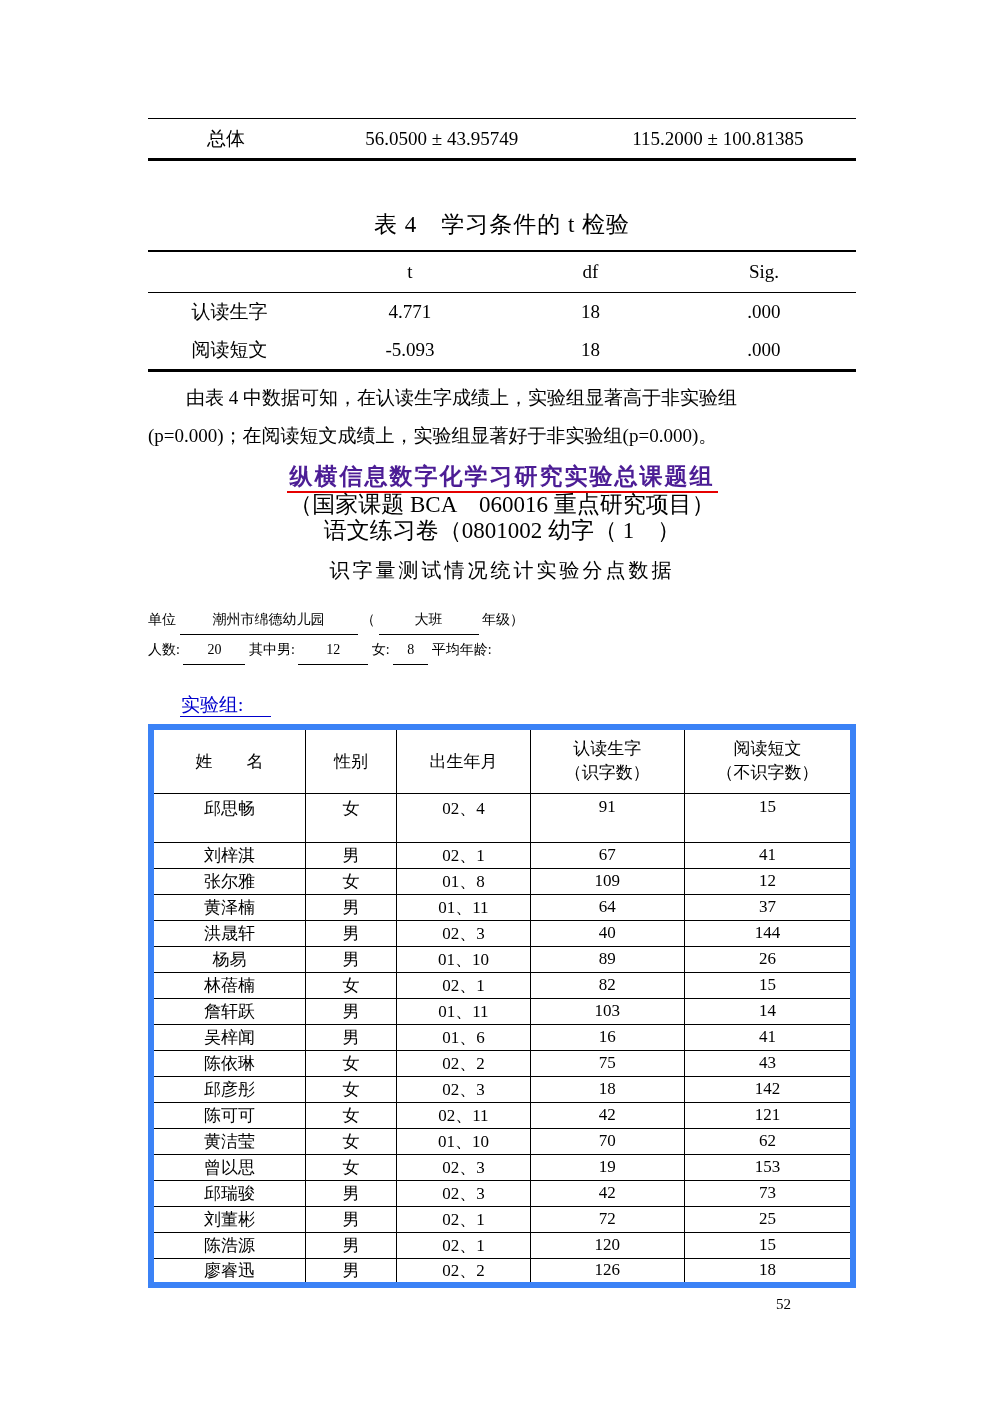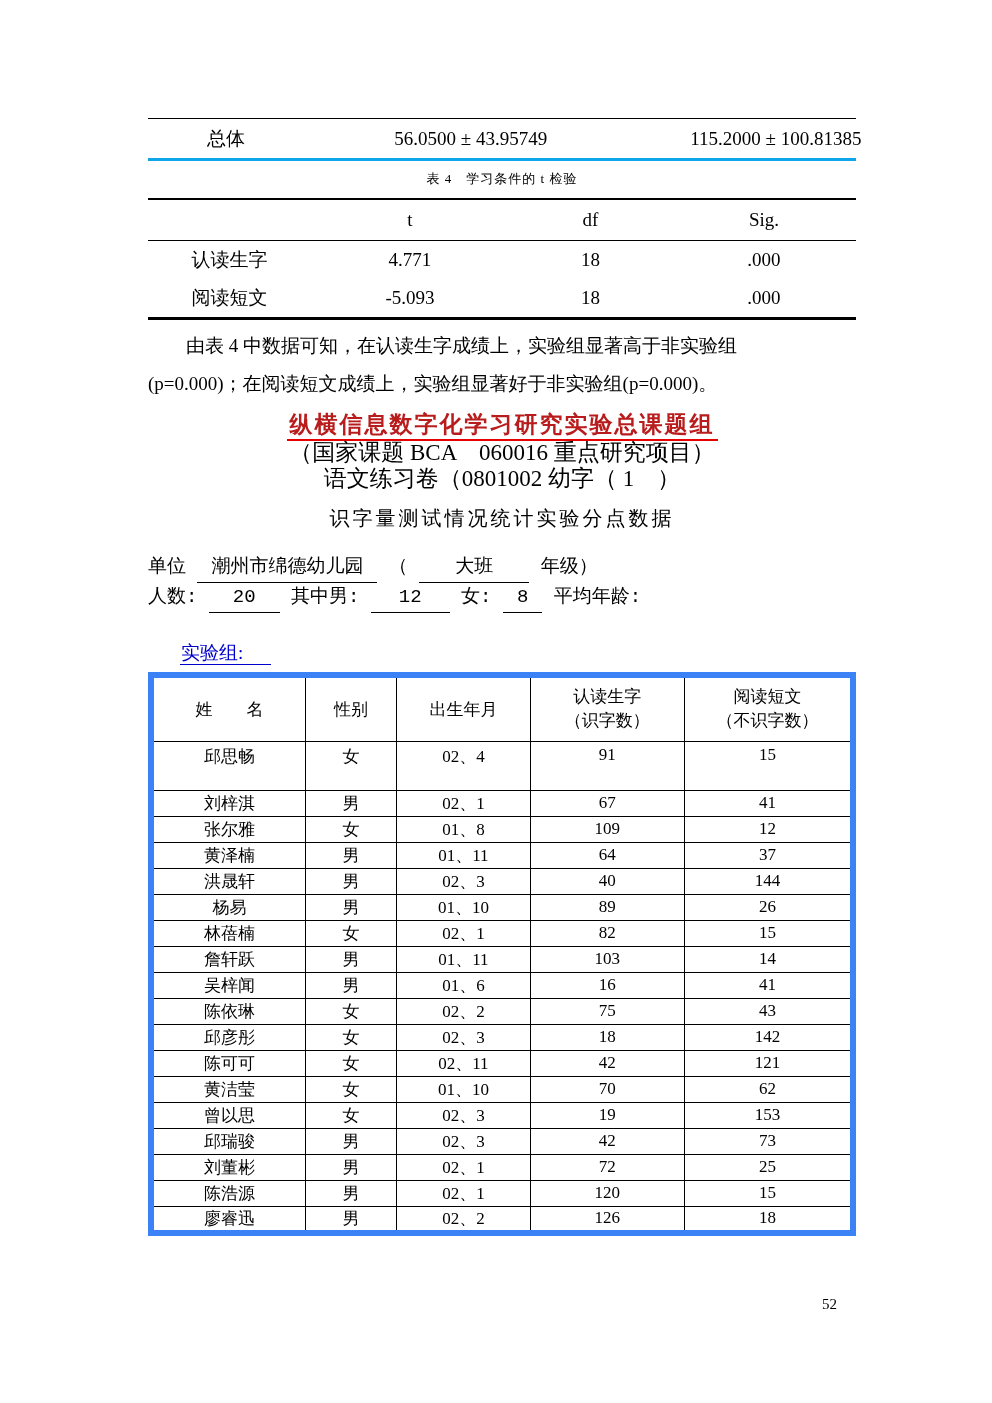--- a/index.html
+++ b/index.html
@@ -23,32 +23,32 @@
   }
 
   
   .overall-row {
     display: grid;
     grid-template-columns: 22% 39% 39%;
     align-items: center;
     text-align: center;
     height: 39px;
     border-top: 1px solid #000;
-    border-bottom: 3px solid #0ea5e9;
+    border-bottom: 3px solid #000000;
     font-size: 19px;
-    gap: 29px;
   }
 
   
   .t4-title {
     text-align: center;
-    font-size: 13px;
+    font-size: 23px;
     padding: 9px 0 10px 0;
     border-bottom: 2px solid #000;
     letter-spacing: 1px;
+    margin-top: 39px;
   }
 
   
   .ttest-head {
     display: grid;
     grid-template-columns: 23% 28% 23% 26%;
     align-items: center;
     text-align: center;
     height: 40px;
     border-bottom: 1px solid #000;
@@ -79,21 +79,21 @@
   }
   .sub-line { text-align: center; font-size: 23px; line-height: 26px; }
   .section-heading {
     text-align: center;
     font-size: 20px;
     letter-spacing: 3px;
     margin-top: 13px;
   }
 
   
-  .info-form { margin-top: 21px; font-size: 19px; font-family: Liberation Mono, monospace; }
+  .info-form { margin-top: 21px; font-size: 14px; }
   .info-row { line-height: 29px; white-space: nowrap; }
   .ul { border-bottom: 1px solid #000; display: inline-block; text-align: center; }
   .ul-unit  { padding: 0 14px; min-width: 150px; }
   .ul-class { padding: 0 36px; }
   .ul-count { padding: 0 24px; }
   .ul-male  { padding: 0 28px; }
   .ul-female{ padding: 0 14px; }
 
   
   .group-label { margin-top: 27px; font-size: 19px; }
@@ -120,21 +120,21 @@
   }
   table.students thead tr { height: 66px; }
   table.students tbody tr { height: 26px; }
   table.students tbody tr:first-child { height: 49px; vertical-align: top; }
   table.students tbody tr:first-child td { padding-top: 3px; }
   .hdr-2line div { line-height: 24px; }
 
   
   .page-number {
     position: absolute;
-    left: 822px;
+    left: 776px;
     top: 1296px;
     font-size: 15px;
   }
 </style>
 </head>
 <body>
 
 <div class="content">
 
   <div class="overall-row">
@@ -164,21 +164,21 @@
       <span>.000</span>
     </div>
   </div>
 
   <div class="para">
     <div class="indent">由表 4 中数据可知，在认读生字成绩上，实验组显著高于非实验组</div>
     <div>(p=0.000)；在阅读短文成绩上，实验组显著好于非实验组(p=0.000)。</div>
   </div>
 
   <div class="org-title">
-    <span id="org-title" style="color: #b91c1c; border-bottom-color: rgb(230, 0, 0);">纵横信息数字化学习研究实验总课题组</span>
+    <span id="org-title" style="color: #4c1d95; border-bottom-color: rgb(230, 0, 0);">纵横信息数字化学习研究实验总课题组</span>
   </div>
   <div class="sub-line">（国家课题 BCA　060016 重点研究项目）</div>
   <div class="sub-line">语文练习卷（0801002 幼字（ 1　）</div>
   <div class="section-heading">识字量测试情况统计实验分点数据</div>
 
   <div class="info-form">
     <div class="info-row">
       <span>单位</span>
       <span class="ul ul-unit">潮州市绵德幼儿园</span>
       <span>（</span>

